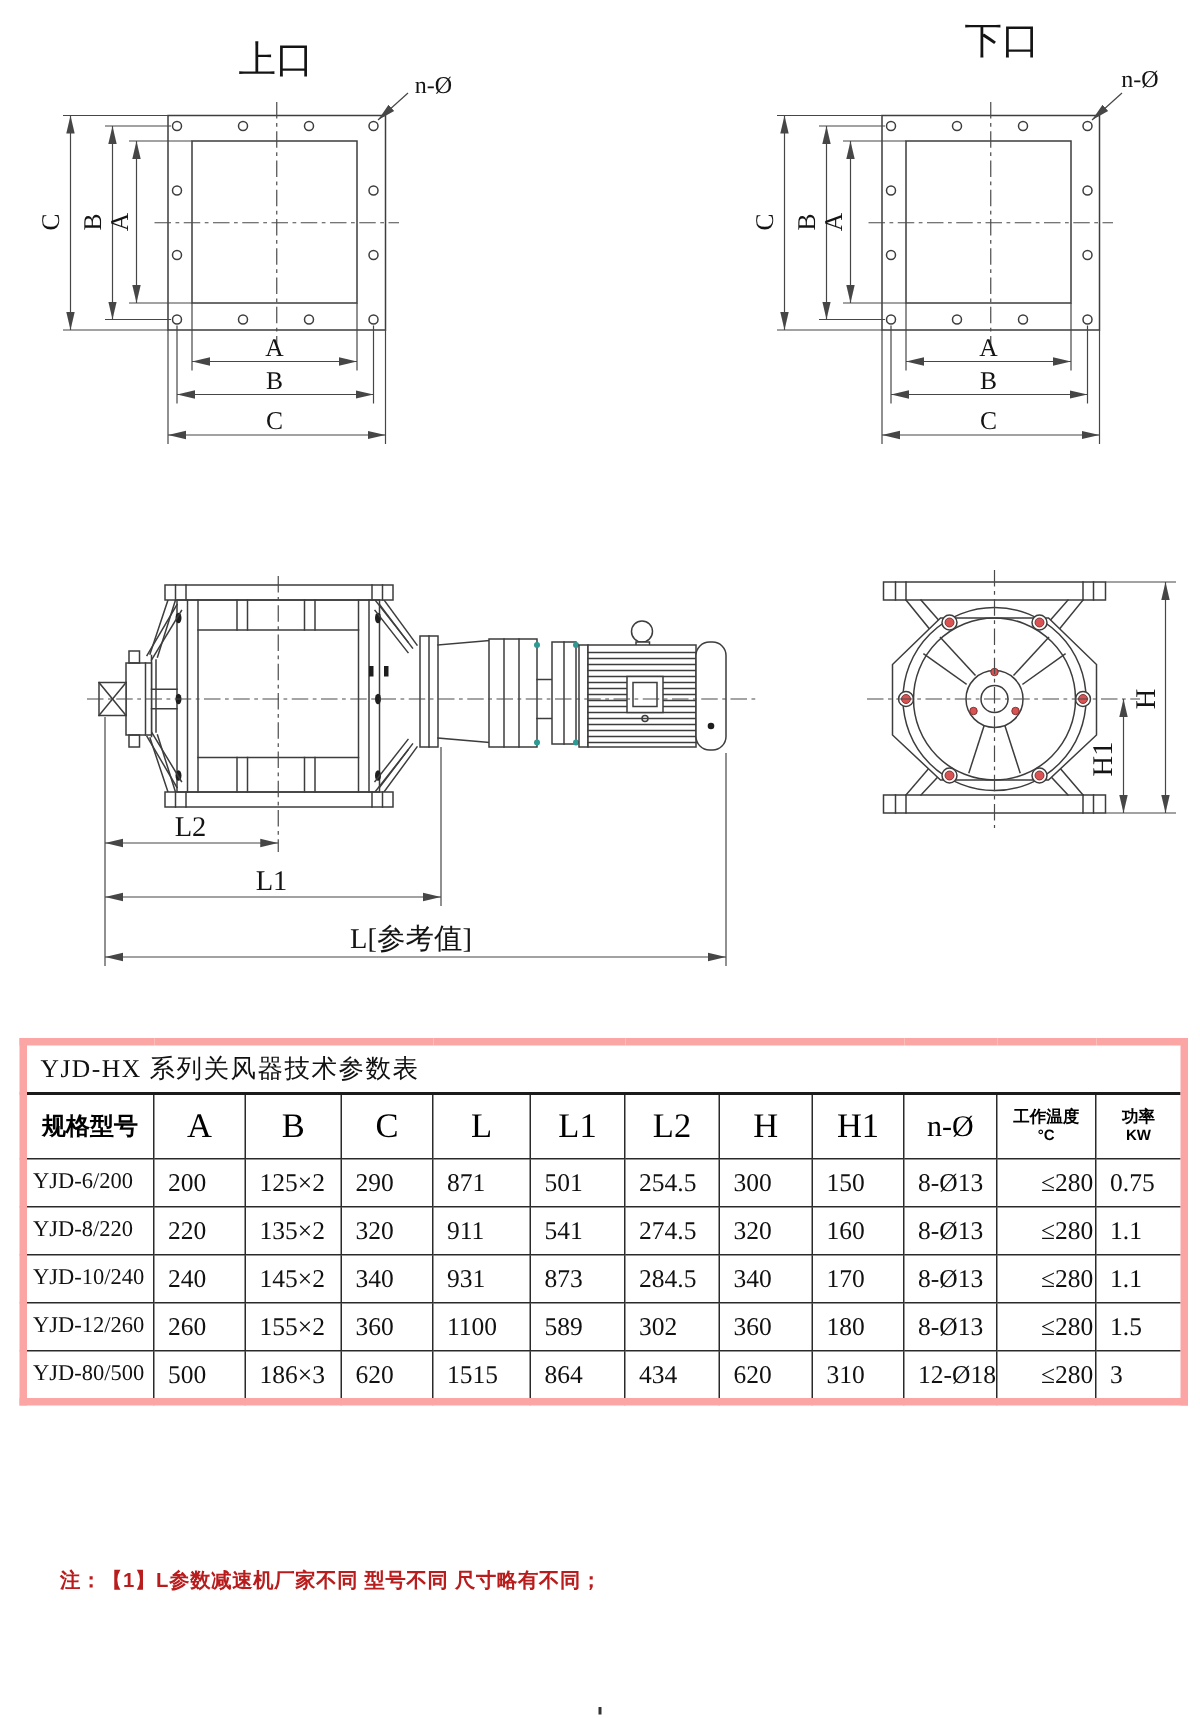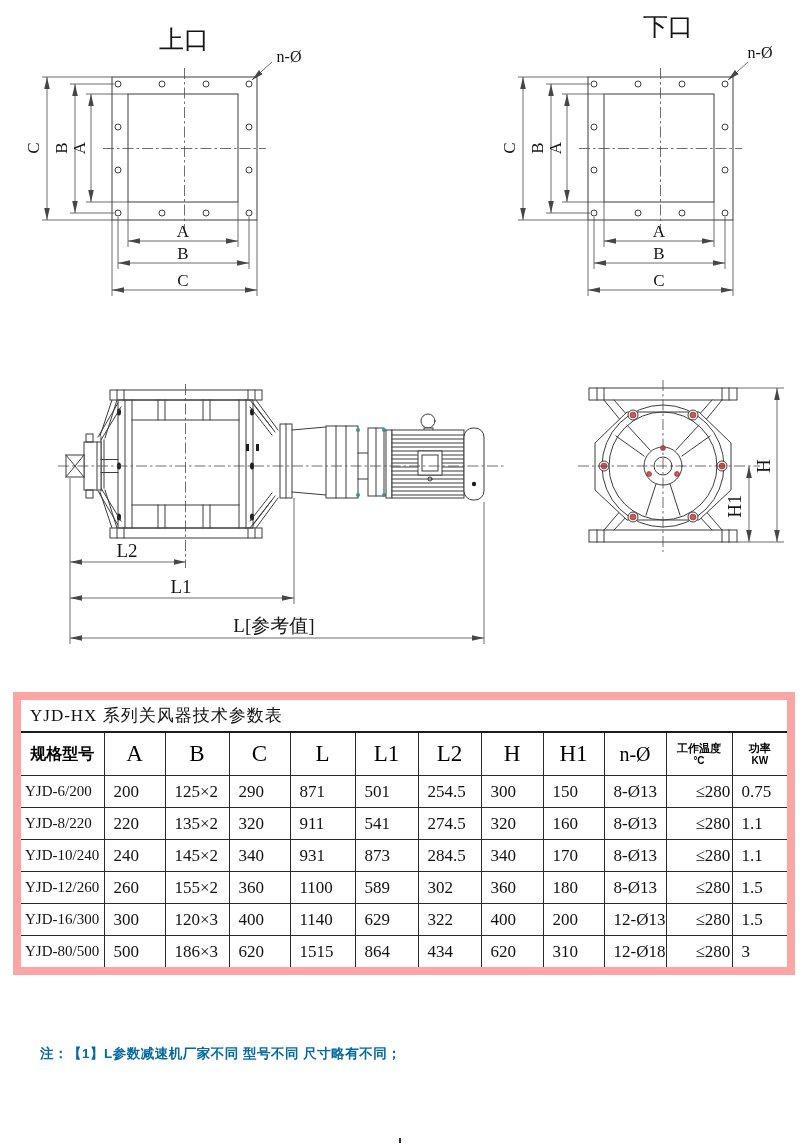--- a/index.html
+++ b/index.html
@@ -16,37 +16,37 @@
   .boltR{fill:#d85454;stroke:#7a2a2a;stroke-width:.6;}
   .tealD{fill:#2d9a93;}
   .blk{fill:#1e1e1e;stroke:none;}
   text{fill:#141414;}
   .dtxt{font:17px "Liberation Serif","DejaVu Serif",serif;}
   .dtxt2{font:19px "Liberation Serif","DejaVu Serif",serif;}
   .nol{font:16px "Liberation Serif","DejaVu Serif",serif;}
   .ttl{font:25px "Liberation Sans","DejaVu Sans",sans-serif;}
   
   .spec-table{position:absolute;left:13px;top:692px;width:774px;border-collapse:collapse;
-              table-layout:fixed;background:#fff;border:8px solid #fca5a5;}
+              table-layout:fixed;background:#fff;border:5px solid #fca5a5;}
   .spec-table td,.spec-table th{border:1px solid #2a2a2a;overflow:hidden;white-space:nowrap;}
   .t-title{height:51px;text-align:center;font:32px "Liberation Serif","DejaVu Serif",serif;
            letter-spacing:1px;border-bottom:2px solid #1b1b1b !important;}
   .spec-table th{height:40px;text-align:center;font:23px "Liberation Serif","DejaVu Serif",serif;
                  font-weight:normal;}
   th.mdlh{font:bold 16px "Liberation Sans","DejaVu Sans",sans-serif;margin-left:32px;}
   th.ndh{font:20px "Liberation Serif","DejaVu Serif",serif;}
   th.two{font-weight:bold;}
   .h2a{font:bold 11px "Liberation Sans","DejaVu Sans",sans-serif;line-height:13px;}
   .h2b{font:bold 10px "Liberation Sans","DejaVu Sans",sans-serif;line-height:12px;}
   .spec-table td{height:31px;font:17px "Liberation Serif","DejaVu Serif",serif;
                  color:#111;padding:0 0 0 9px;text-align:left;}
   td.mdl{font-size:15px;padding-left:4px;}
   td.tmp{padding-left:29px;}
   
-  .notes{position:absolute;left:40px;top:1045px;color:#0369a1;
+  .notes{position:absolute;left:40px;top:1045px;color:#b91c1c;
          font:bold 13.5px "Liberation Sans","DejaVu Sans",sans-serif;letter-spacing:.5px;}
   .note-l1{white-space:nowrap;}
   .note-l2{white-space:nowrap;margin-top:9px;padding-left:25px;}
   .spk{position:absolute;left:399px;top:1138px;width:2px;height:5px;background:#333;}
 </style>
 </head>
 <body>
 
 <svg width="800" height="690" viewBox="0 0 800 690">
   <defs>
@@ -374,34 +374,20 @@
       <td>1100</td>
       <td>589</td>
       <td>302</td>
       <td>360</td>
       <td>180</td>
       <td>8-Ø13</td>
       <td class="tmp">≤280</td>
       <td>1.5</td>
     </tr>
     <tr>
-      <td class="mdl">YJD-16/300</td>
-      <td>300</td>
-      <td>120×3</td>
-      <td>400</td>
-      <td>1140</td>
-      <td>629</td>
-      <td>322</td>
-      <td>400</td>
-      <td>200</td>
-      <td>12-Ø13</td>
-      <td class="tmp">≤280</td>
-      <td>1.5</td>
-    </tr>
-    <tr>
       <td class="mdl">YJD-80/500</td>
       <td>500</td>
       <td>186×3</td>
       <td>620</td>
       <td>1515</td>
       <td>864</td>
       <td>434</td>
       <td>620</td>
       <td>310</td>
       <td>12-Ø18</td>

